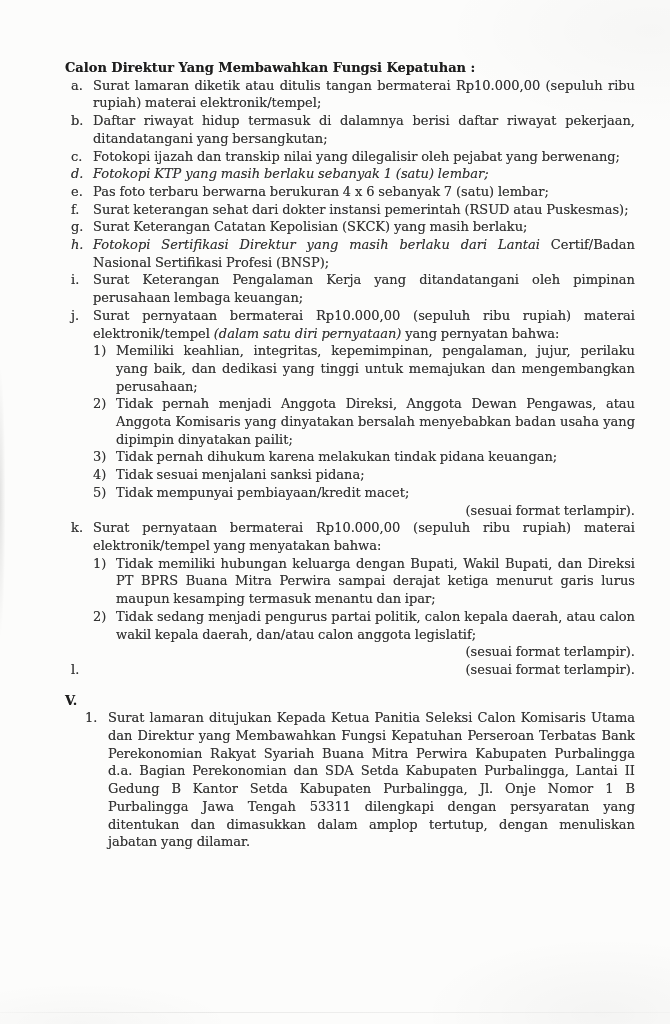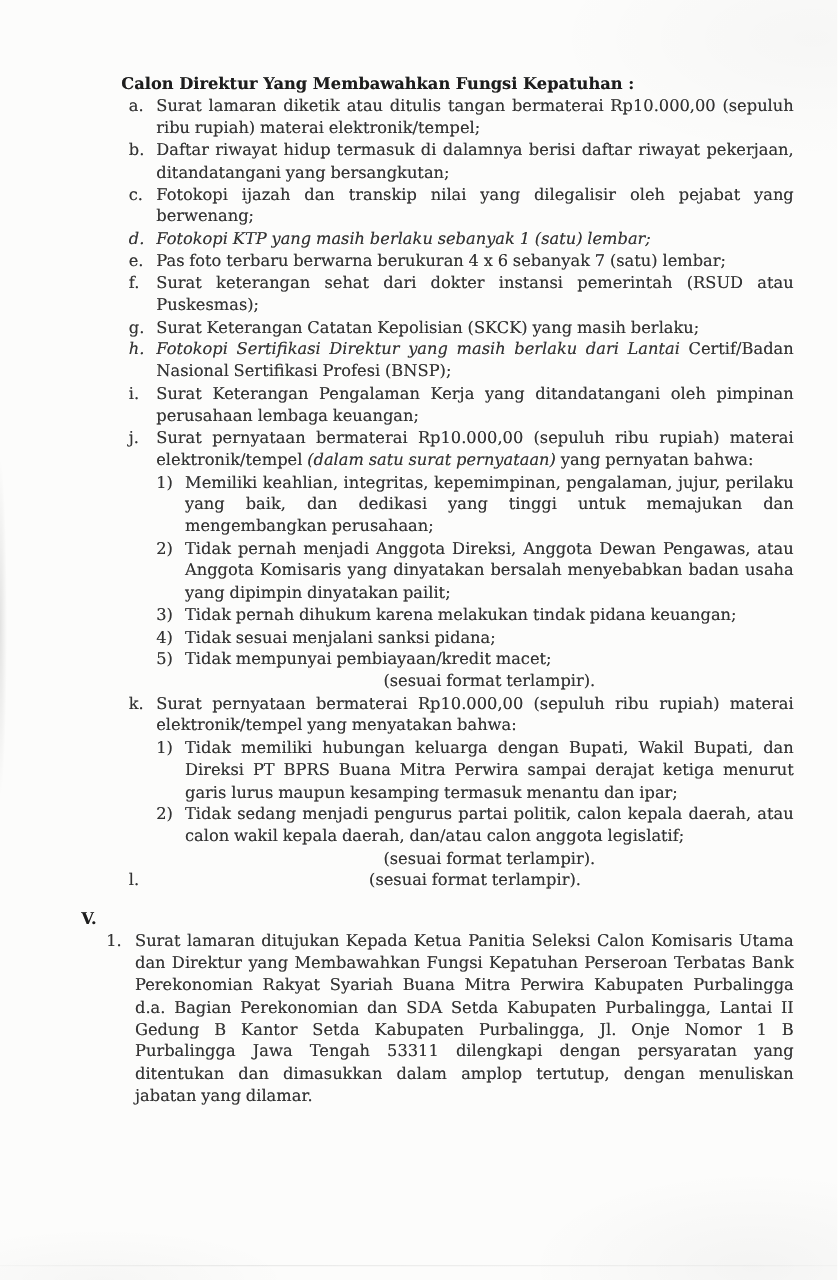--- a/index.html
+++ b/index.html
@@ -13,28 +13,28 @@
     background:#fcfcfb;
     background-image:
       radial-gradient(ellipse 300px 140px at 97% 3%, rgba(0,0,0,0.025), transparent 70%),
       radial-gradient(ellipse 260px 110px at 90% 99%, rgba(0,0,0,0.03), transparent 70%),
       radial-gradient(ellipse 220px 60px at 12% 100%, rgba(0,0,0,0.022), transparent 70%),
       radial-gradient(ellipse 7px 170px at 0% 49%, rgba(0,0,0,0.10), transparent 80%);
     color:#333333;
     font-size:13px; line-height:17.7px;
     text-shadow:0 0 0.4px rgba(45,45,45,0.55);
   }
-  .sec-kepatuhan { padding:59px 35px 0 97px; }
+  .sec-kepatuhan { padding:59px 35px 0 65px; }
   .doc-heading { font-size:13px; font-weight:bold; color:#1d1d1d; display:inline; }
   .alpha-list { margin-left:6px; }
   .li { display:flex; }
   .mk { flex:0 0 22px; }
   .bd { flex:1 1 auto; text-align:justify; word-spacing:-0.3px; }
   .num-list .li .mk2 { flex:0 0 23px; }
-  .note { text-align:center; }
+  .note { text-align:right; }
   .note.indent-sub { margin-left:23px; }
   .italic { font-style:italic; }
   .sec-pendaftaran { padding:13px 35px 0 65px; }
   .sec5-head { display:flex; }
   .mk-roman { flex:0 0 28px; font-weight:bold; color:#1d1d1d; }
   .sec5-list { margin-left:20px; }
   .scan-bottom-edge {
     position:absolute; left:0; right:0; top:1012px; height:1px;
     background:linear-gradient(90deg, rgba(0,0,0,0.02), rgba(0,0,0,0.07) 30%, rgba(0,0,0,0.05) 70%, rgba(0,0,0,0.02));
   }
@@ -93,21 +93,21 @@
       </div>
 
       <div class="li">
         <span class="mk">i.</span>
         <div class="bd">Surat Keterangan Pengalaman Kerja yang ditandatangani oleh pimpinan perusahaan lembaga keuangan;</div>
       </div>
 
       <div class="li">
         <span class="mk">j.</span>
         <div class="bd">
-          <div><span>Surat pernyataan bermaterai Rp10.000,00 (sepuluh ribu rupiah) materai elektronik/tempel</span> <span class="italic">(dalam satu surat pernyataan)</span> <span>yang pernyatan bahwa:</span></div>
+          <div><span>Surat pernyataan bermaterai Rp10.000,00 (sepuluh ribu rupiah) materai elektronik/tempel</span> <span class="italic">(dalam satu diri pernyataan)</span> <span>yang pernyatan bahwa:</span></div>
           <div class="num-list">
             <div class="li">
               <span class="mk2">1)</span>
               <div class="bd">Memiliki keahlian, integritas, kepemimpinan, pengalaman, jujur, perilaku yang baik, dan dedikasi yang tinggi untuk memajukan dan mengembangkan perusahaan;</div>
             </div>
             <div class="li">
               <span class="mk2">2)</span>
               <div class="bd">Tidak pernah menjadi Anggota Direksi, Anggota Dewan Pengawas, atau Anggota Komisaris yang dinyatakan bersalah menyebabkan badan usaha yang dipimpin dinyatakan pailit;</div>
             </div>
             <div class="li">

